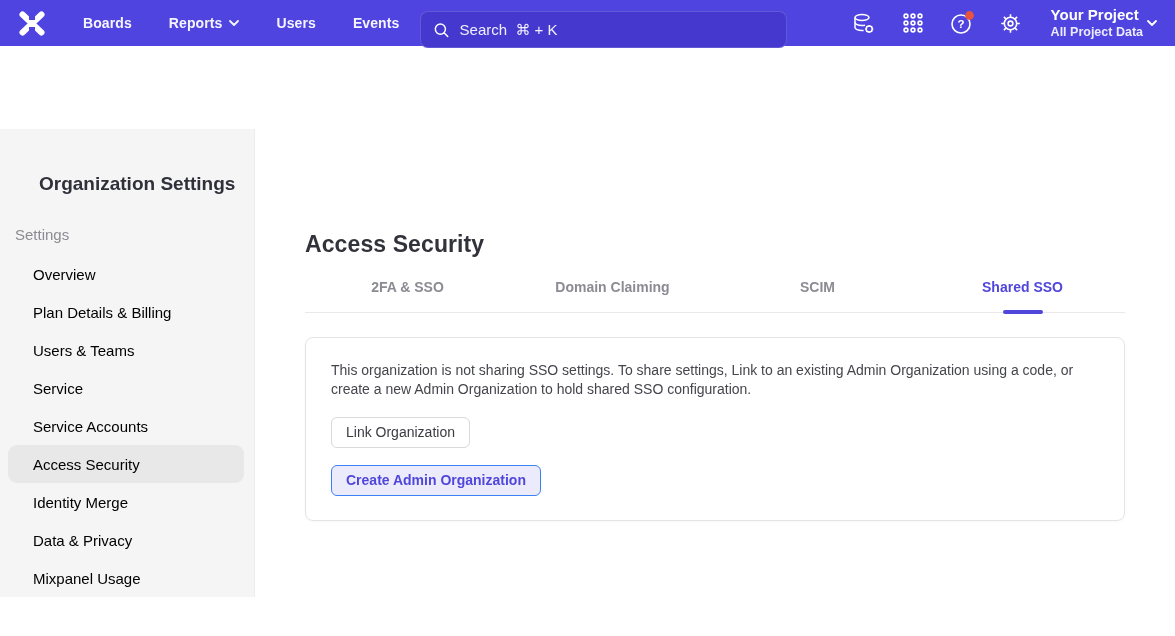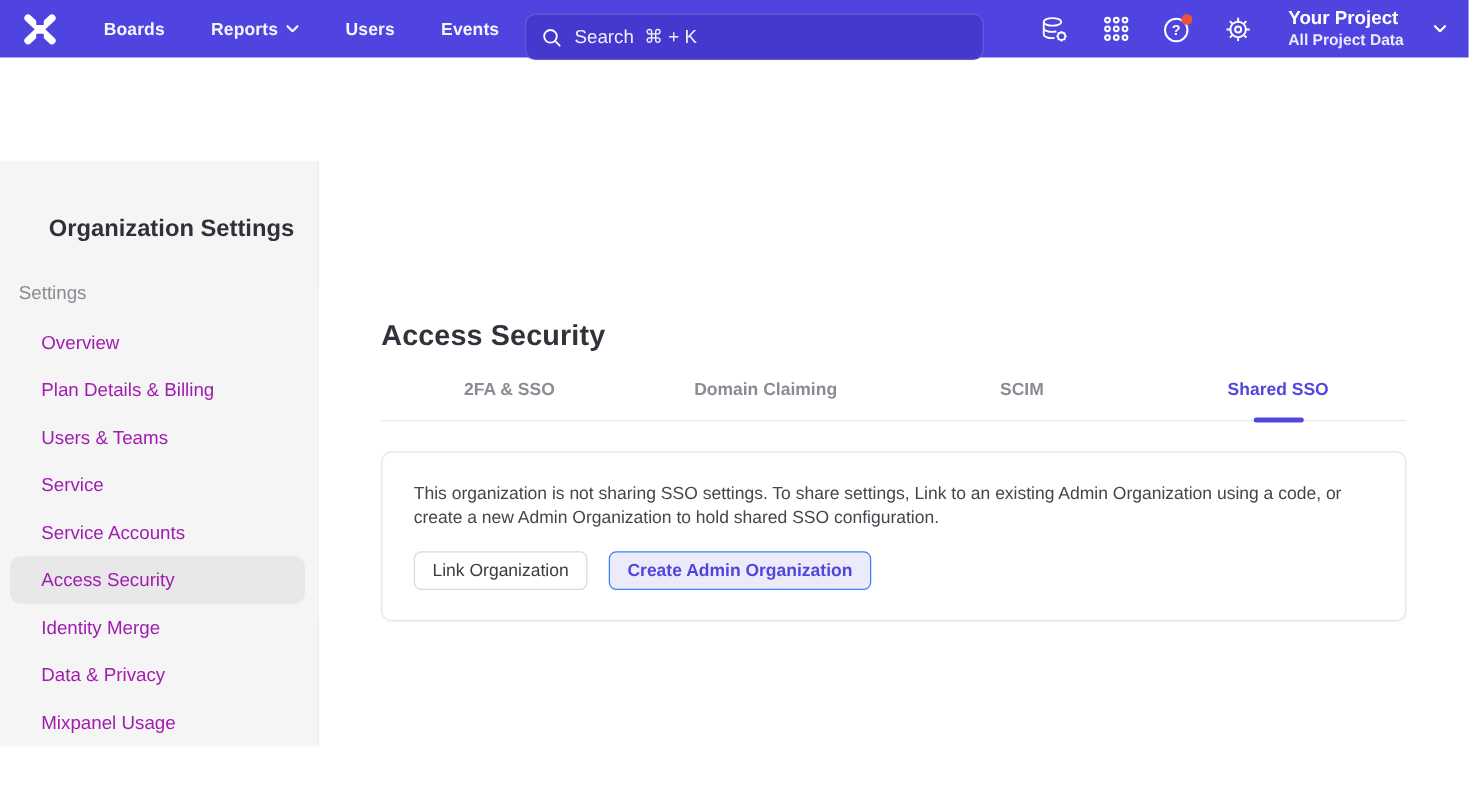--- a/index.html
+++ b/index.html
@@ -40,21 +40,21 @@
   }
   .searchbar input {
     background: transparent; border: none; outline: none;
     color: #fff; font-size: 15px; width: 100%;
     font-family: "Liberation Sans", "DejaVu Sans", sans-serif;
   }
   .searchbar input::placeholder { color: rgba(255,255,255,0.92); opacity: 1; }
 
   .nav-right { margin-left: auto; display: flex; align-items: center; gap: 23px; }
   .icon-btn { width: 26px; height: 26px; display: flex; align-items: center; justify-content: center; cursor: pointer; position: relative; }
-  .project-switcher { display: flex; align-items: center; gap: 24px; cursor: pointer; margin-left: 4px; }
+  .project-switcher { display: flex; align-items: center; gap: 4px; cursor: pointer; margin-left: 4px; }
   .project-text { display: flex; flex-direction: column; line-height: 1.25; }
   .project-name { font-size: 15px; font-weight: 700; color: #fff; }
   .project-scope { font-size: 12.5px; font-weight: 700; color: #eceafd; }
 
   
   .layout { display: flex; height: 634px; align-items: center; }
 
   
   .sidebar {
     width: 255px; flex: 0 0 255px;
@@ -68,21 +68,21 @@
   }
   .sidebar-section-label {
     margin: 31px 0 12px 15px;
     font-size: 15px; font-weight: 400; color: var(--text-gray, #82828a);
   }
   .sidebar-nav { margin-top: 12px; }
   .side-item {
     height: 38px; margin: 0 10px 0 8px;
     display: flex; align-items: center;
     padding-left: 25px; border-radius: 9px;
-    font-size: 15px; color: #a21caf; cursor: pointer;
+    font-size: 15px; color: #000000; cursor: pointer;
   }
   .side-item.active { background: var(--sidebar-active-bg, #e8e8e9); }
 
   
   .main { flex: 1; padding: 25px 50px 0 50px; background: #fff; }
   .page-title { font-size: 23px; font-weight: 700; color: #32323b; letter-spacing: .1px; }
 
   .tabs { display: flex; margin-top: 21px; border-bottom: 1px solid #e9e9ec; }
   .tab {
     flex: 1; text-align: center; position: relative;
@@ -100,21 +100,21 @@
     margin-top: 24px;
     border: 1px solid var(--border, #e4e4e8);
     border-radius: 8px;
     padding: 23px 25px 24px 25px;
     box-shadow: 0 1px 2px rgba(30,30,40,0.03);
   }
   .card-desc {
     font-size: 14px; line-height: 19px; color: #45454d;
     max-width: 762px; margin-bottom: 18px;
   }
-  .btn-stack { display: flex; align-items: flex-start; gap: 17px; }
+  .btn-stack { display: flex; flex-direction: column; align-items: flex-start; gap: 17px; }
   .btn {
     height: 31px; padding: 0 14px; border-radius: 6px;
     font-size: 14px; font-family: "Liberation Sans", "DejaVu Sans", sans-serif;
     display: inline-flex; align-items: center; cursor: pointer;
   }
   .btn-outline {
     background: #fff; border: 1px solid #d9d9de; color: #3b3b42; font-weight: 500;
   }
   .btn-soft {
     background: var(--accent-soft-bg, #ecebfb);

